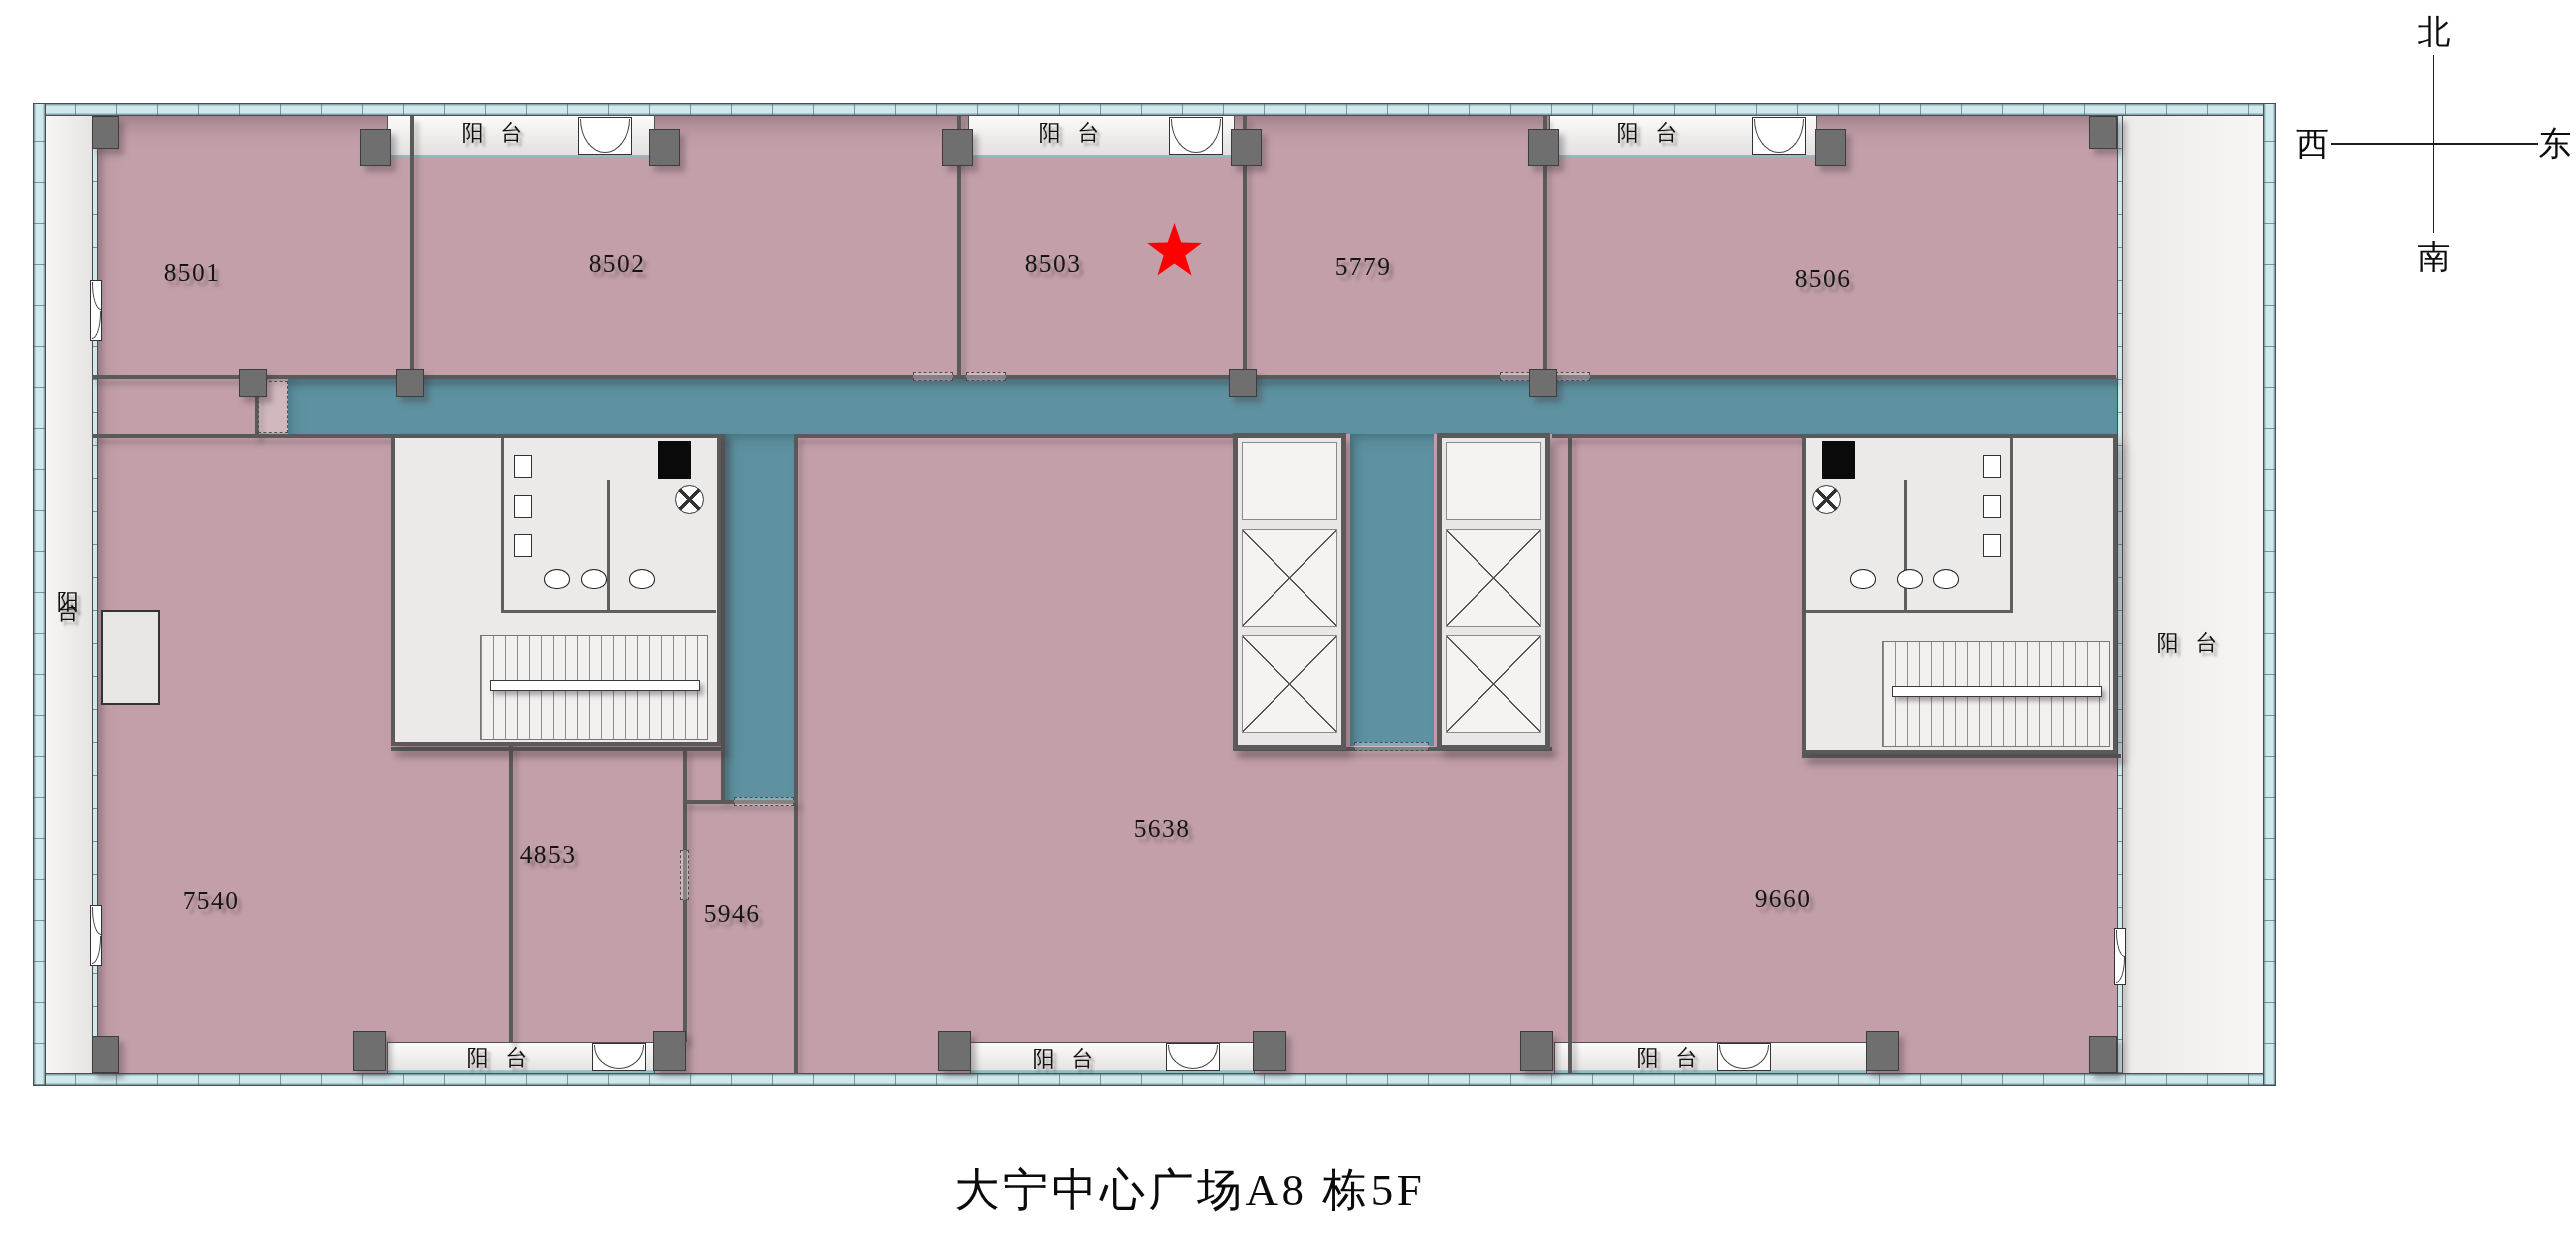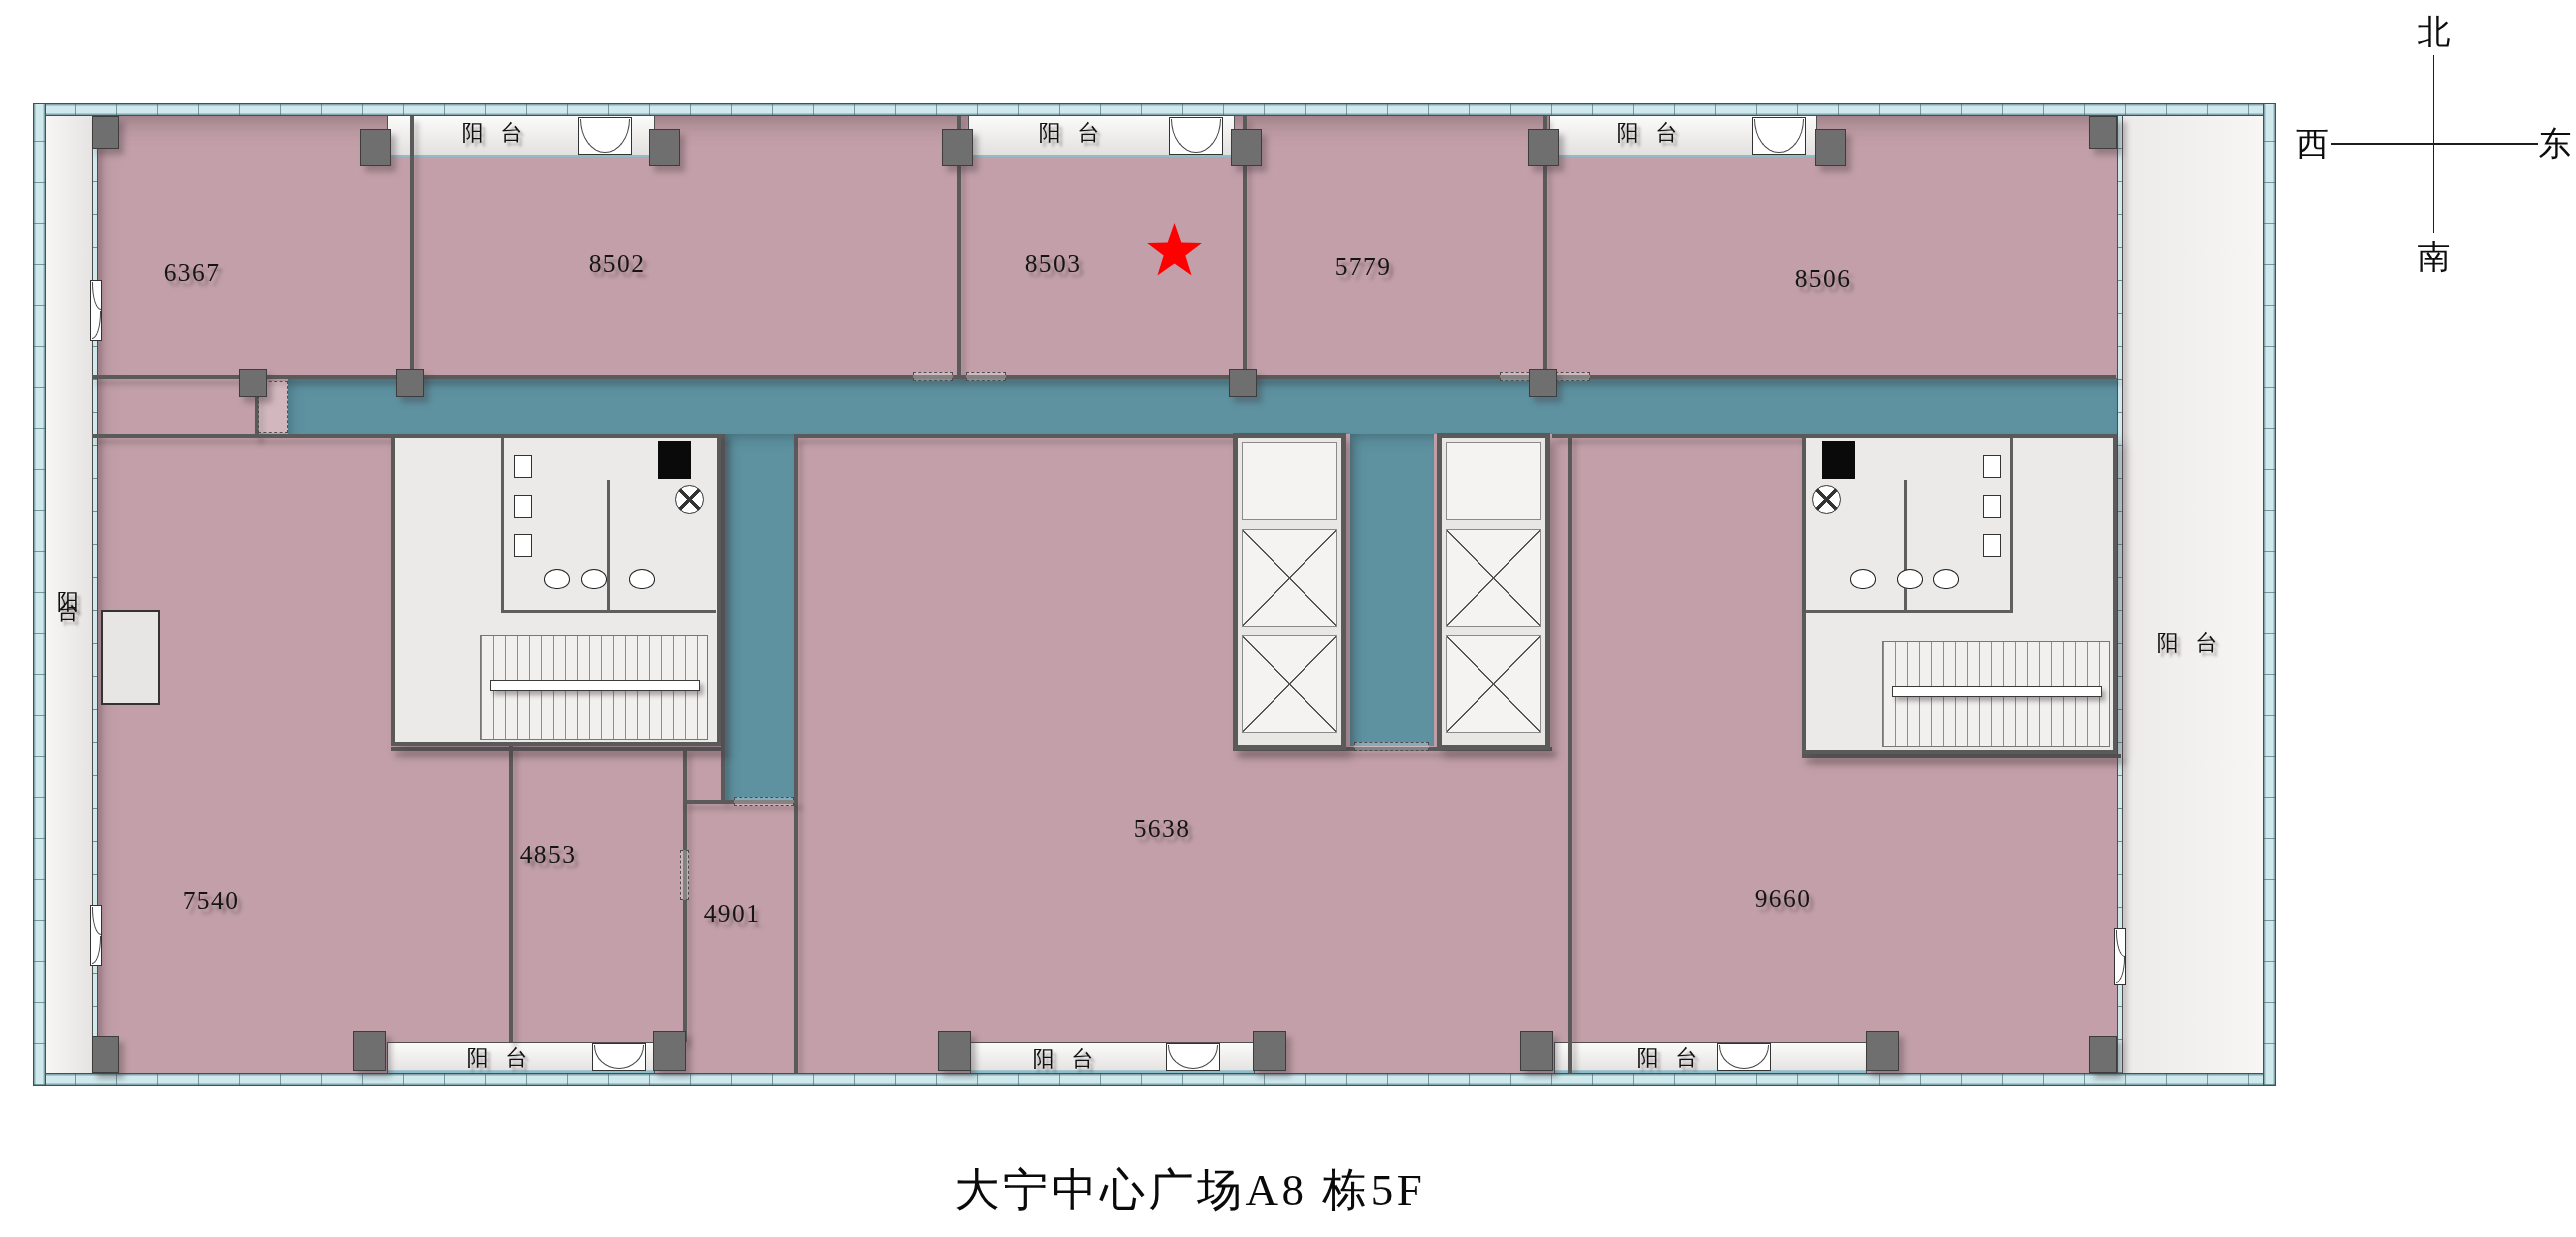--- a/index.html
+++ b/index.html
@@ -219,28 +219,28 @@
         <div class="leafR" style="left:0.7px;bottom:1.4px;width:8.5px;height:27px;"></div>
       </div>
     <div class="abs door" style="left:2081px;top:825px;width:12px;height:57px;">
       <div class="leafL" style="left:0.7px;top:1.4px;width:8.5px;height:25.5px;"></div>
         <div class="leafR" style="left:0.7px;bottom:1.4px;width:8.5px;height:25.5px;"></div>
       </div>
 
     <div class="abs fix" style="left:68px;top:507px;width:59px;height:95px;border-width:2.8px;background:#e8e6e5;"></div>
 
     <div class="star" id="star" style="left: 1113px; top: 120px; width: 57px; height: 57px; background: rgb(254, 0, 0);"></div>
-  <div class="room-label" style="left: 159px; top: 170px;">6367</div>
+  <div class="room-label" style="left: 159px; top: 170px;">8501</div>
       <div class="room-label" style="left: 584px; top: 161px;">8502</div>
       <div class="room-label" style="left: 1020px; top: 161px;">8503</div>
       <div class="room-label" style="left: 1330px; top: 164px;">5779</div>
       <div class="room-label" style="left: 1790px; top: 176px;">8506</div>
       <div class="room-label" style="left: 1750px; top: 796px;">9660</div>
       <div class="room-label" style="left: 1129px; top: 726px;">5638</div>
-      <div class="room-label" style="left: 699px; top: 811px;">4901</div>
+      <div class="room-label" style="left: 699px; top: 811px;">5946</div>
       <div class="room-label" style="left: 178px; top: 798px;">7540</div>
       <div class="room-label" style="left: 515px; top: 752px;">4853</div>
       <div class="balcony-label" style="left: 462px; top: 30px;">阳 台</div>
       <div class="balcony-label" style="left: 1039px; top: 30px;">阳 台</div>
       <div class="balcony-label" style="left: 1617px; top: 30px;">阳 台</div>
       <div class="balcony-label" style="left: 467px; top: 955px;">阳 台</div>
       <div class="balcony-label" style="left: 1033px; top: 956px;">阳 台</div>
       <div class="balcony-label" style="left: 1637px; top: 955px;">阳 台</div>
       <div class="balcony-label v" style="left: 35px; top: 479px;">阳台</div>
       <div class="balcony-label" style="left: 2157px; top: 540px;">阳 台</div>

